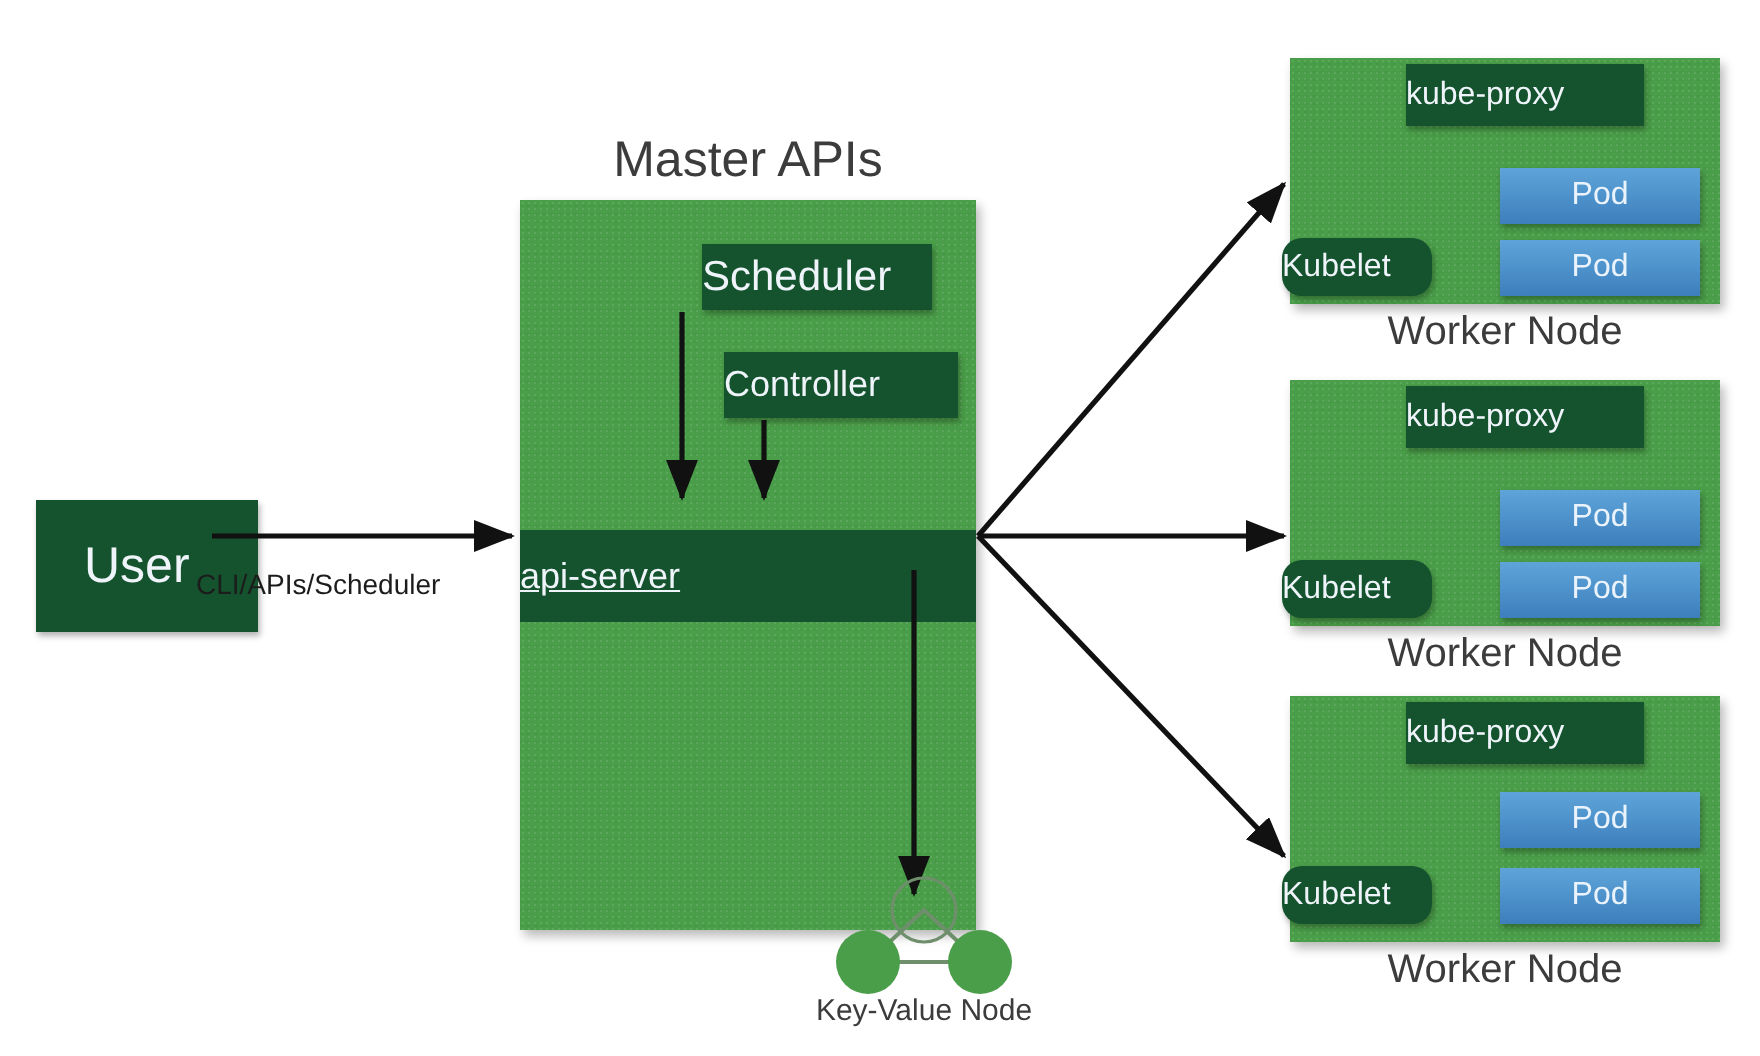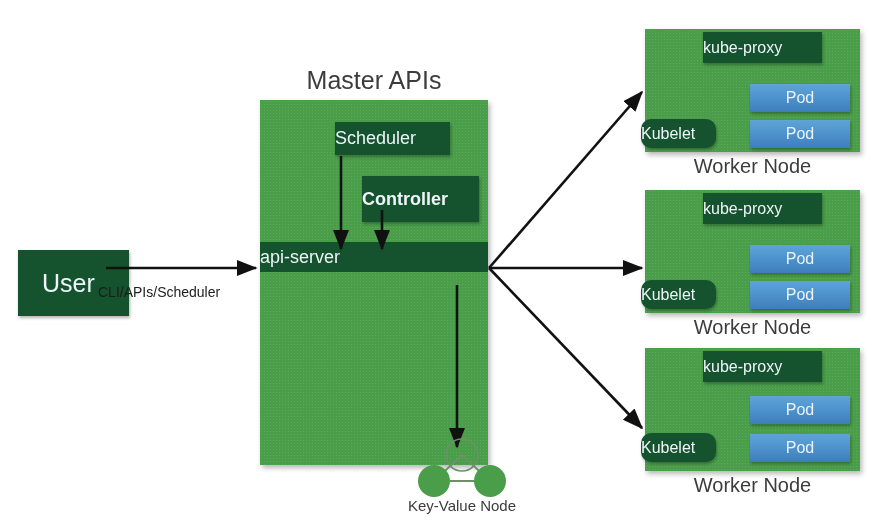--- a/index.html
+++ b/index.html
@@ -78,21 +78,21 @@
     top: 0;
     width: 880px;
     height: 528px;
     pointer-events: none;
   }
 
   
   .t-user      { font-size: 25px; }
   .t-master    { font-size: 25px; }
   .t-apisrv    { font-size: 18px; }
-  .t-sched     { font-size: 18px; }
+  .t-sched     { font-size: 21px; margin-left: 16px; }
   .t-ctrl      { font-size: 18px; }
   .t-kproxy    { font-size: 16px; }
   .t-pod       { font-size: 16px; }
   .t-kubelet   { font-size: 16px; border-radius: 10px; }
   .t-worker    { font-size: 20px; }
   .t-kvs       { font-size: 15px; }
   .t-edge      { font-size: 14px; }
 </style>
 </head>
 <body>
@@ -106,25 +106,25 @@
   <div class="caption t-master" style="left:260px; top:66px; width:228px;">
     <span>Master APIs</span>
   </div>
 
   <div class="green-box" style="left:260px; top:100px; width:228px; height:365px;"></div>
 
   <div class="flat-blue t-sched" style="left:335px; top:122px; width:115px; height:33px;">
     <span>Scheduler</span>
   </div>
 
-  <div class="flat-blue t-ctrl" style="left:362px; top:176px; width:117px; height:46px;font-weight:bold;">
+  <div class="flat-blue t-ctrl" style="left:362px; top:176px; width:117px; height:33px;">
     <span>Controller</span>
   </div>
 
-  <div class="flat-blue t-apisrv" style="left:260px; top:242px; width:228px; height:30px; box-shadow:none;">
+  <div class="flat-blue t-apisrv" style="left:260px; top:265px; width:228px; height:46px; box-shadow:none;text-decoration:underline;">
     <span>api-server</span>
   </div>
 
   <div class="caption t-kvs" style="left:368px; top:497px; width:188px;">
     <span>Key-Value Node</span>
   </div>
 
   <div class="green-box" style="left:645px; top:29px; width:215px; height:123px;"></div>
   <div class="flat-blue t-kproxy" style="left:703px; top:32px; width:119px; height:31px;">
     <span>kube-proxy</span>

